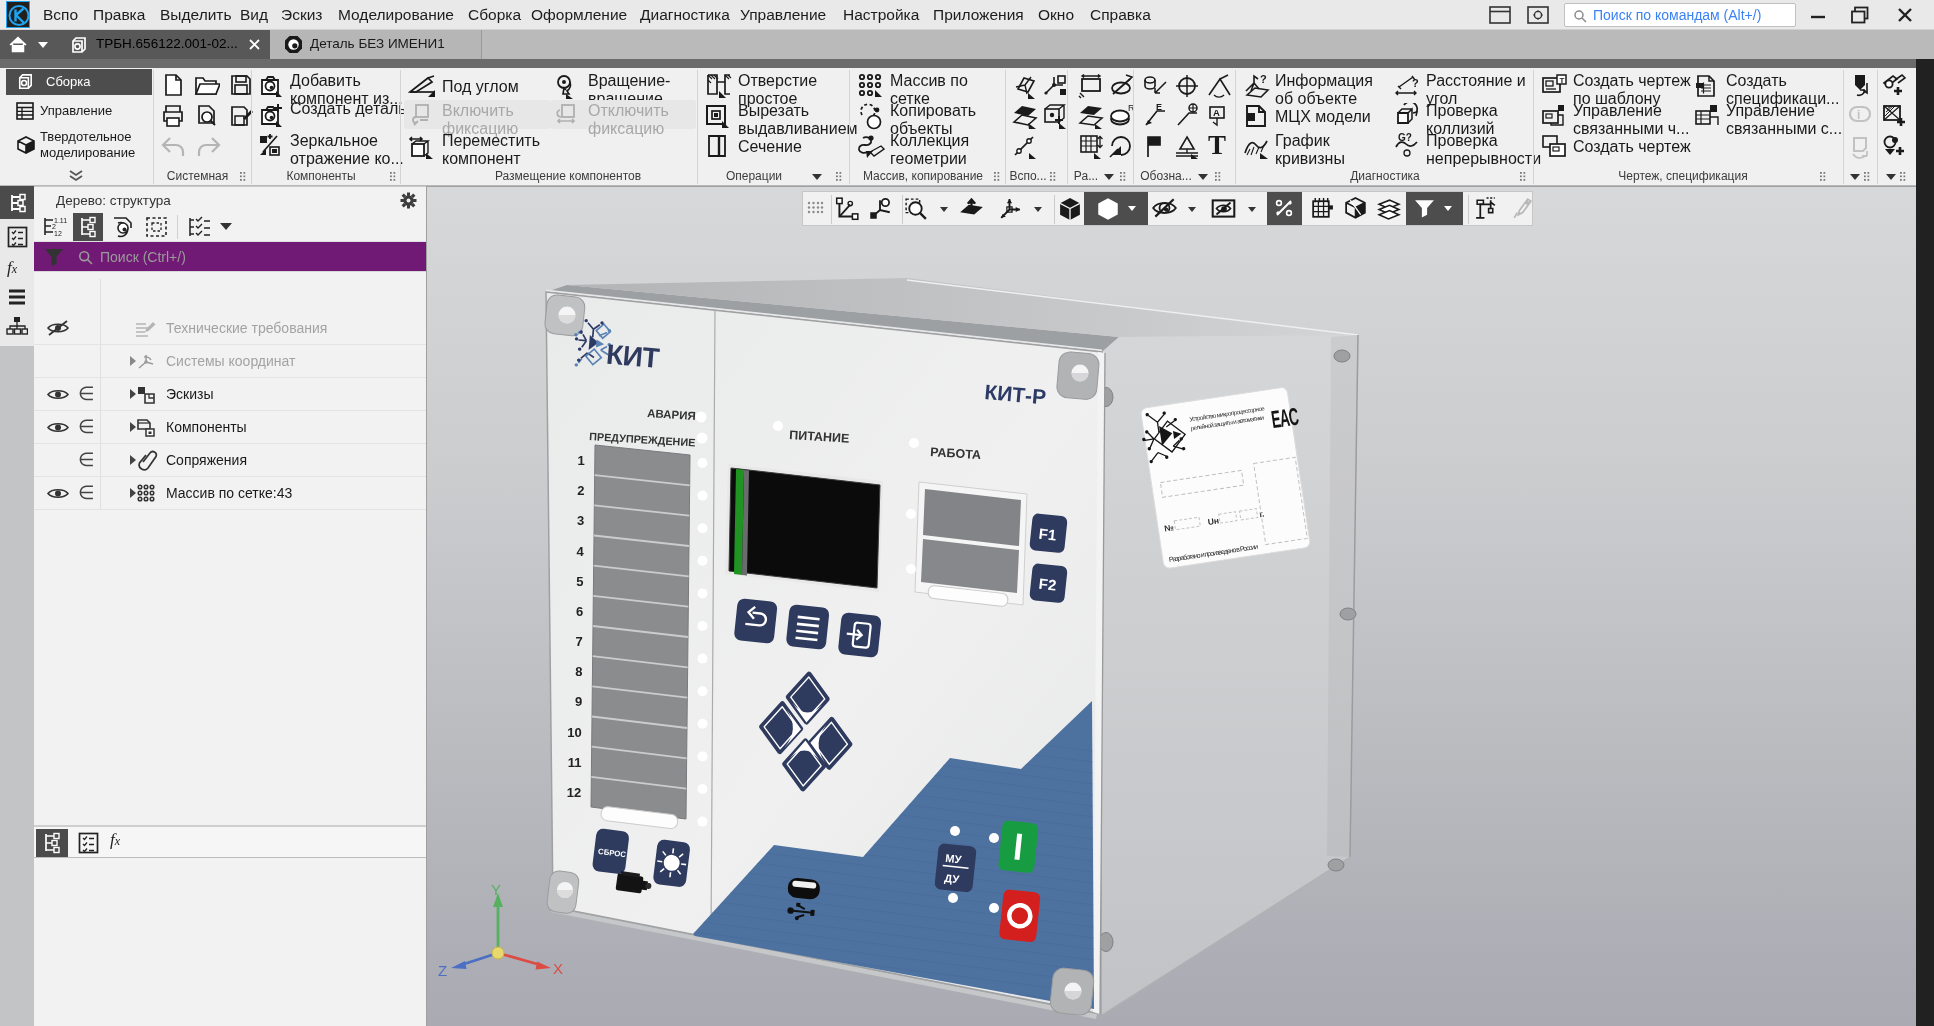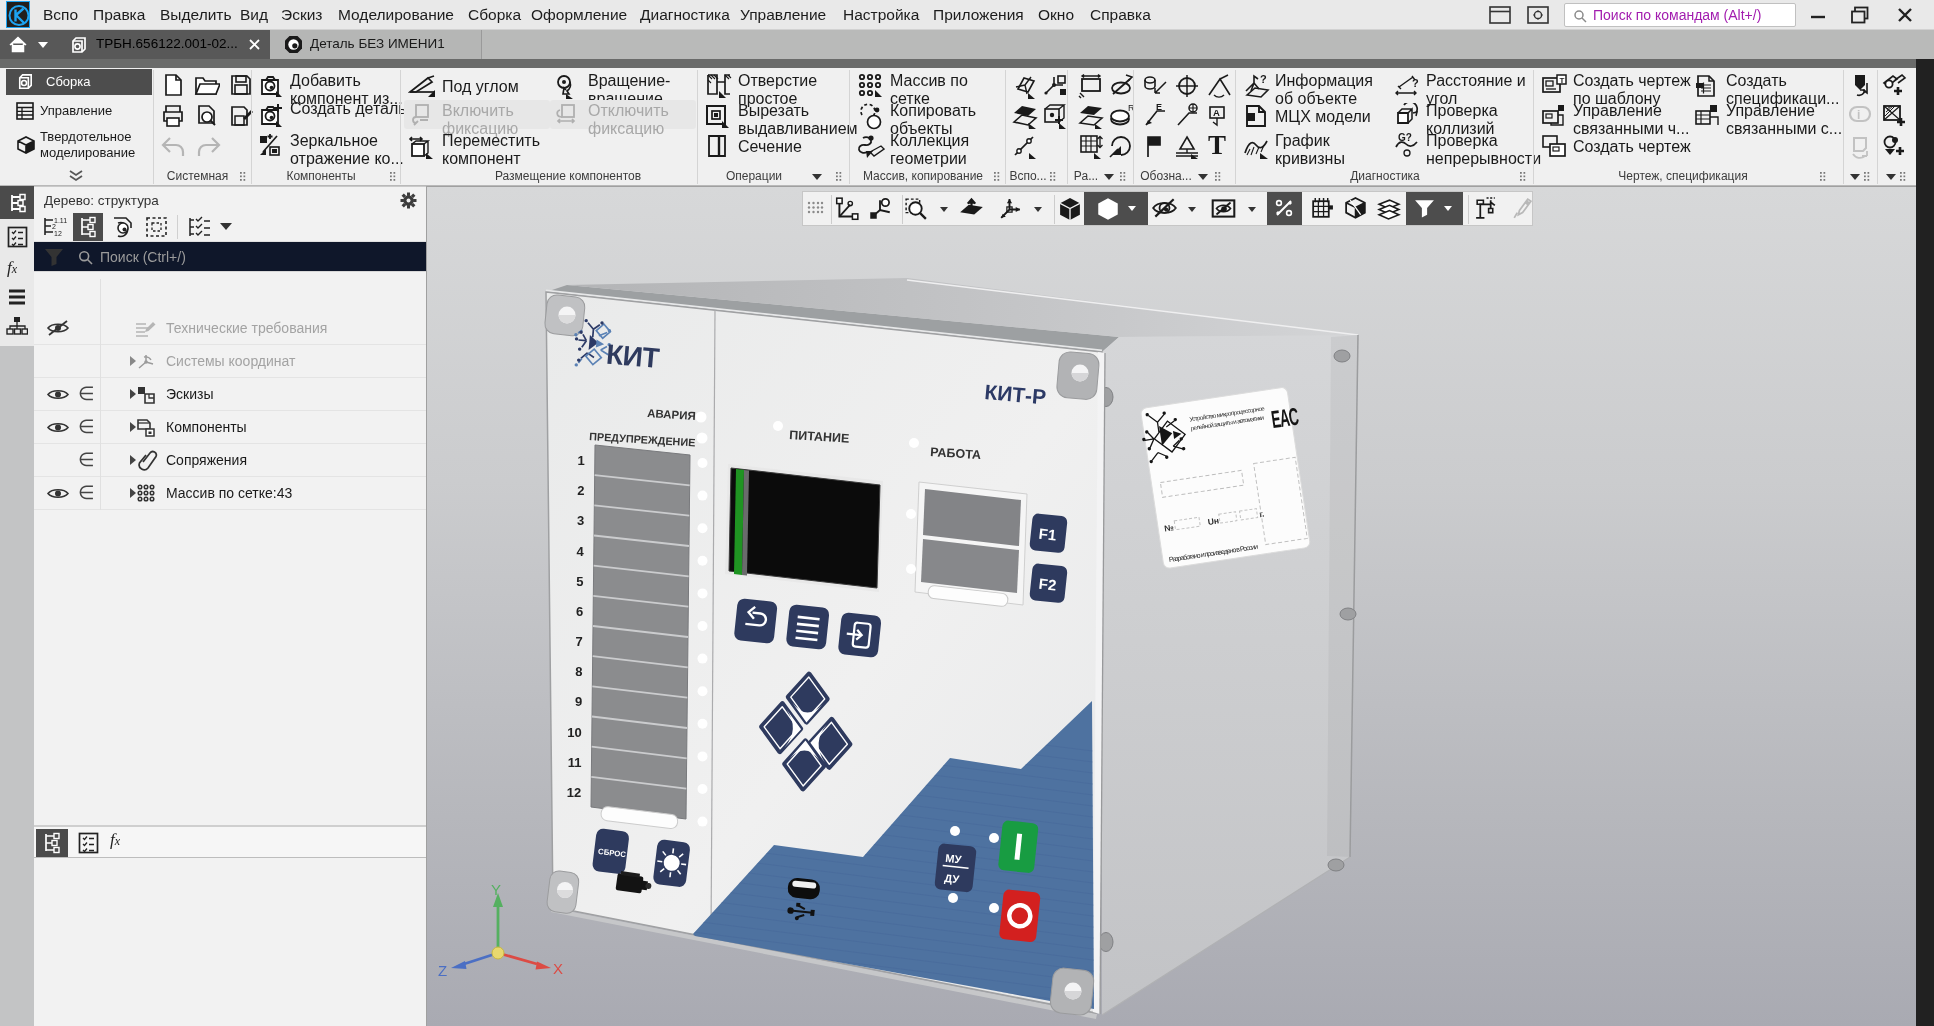--- a/index.html
+++ b/index.html
@@ -28,21 +28,21 @@
 
 .mrow{position:absolute;left:0;width:152px;font-size:13px;color:#1a1a1a}
 #mact{background:#4d4d4d;color:#fff}
 
 #lstrip{left:0;top:186px;width:34px;height:840px;background:#c3c4c5}
 #lstriptop{left:0;top:186px;width:34px;height:160px;background:#e9e9e9}
 
 #tree{left:34px;top:186px;width:392px;height:840px;background:#f2f2f2;border-top:1px solid #c9c9c9}
 #treehead{position:absolute;left:0;top:0;width:392px;height:27px;font-size:13.5px;color:#333;line-height:27px}
 #treetools{position:absolute;left:0;top:26px;width:392px;height:28px}
-#treesearch{position:absolute;left:0;top:54px;width:392px;height:31px;background:#0f172a;border-top:1px solid #e0e0e0;border-bottom:1px solid #d8d8d8}
+#treesearch{position:absolute;left:0;top:54px;width:392px;height:31px;background:#701a75;border-top:1px solid #e0e0e0;border-bottom:1px solid #d8d8d8}
 .trow{position:absolute;left:0;width:392px;height:33px;border-bottom:1px solid #e4e4e4;font-size:14px;color:#1a1a1a}
 .trow .lab{position:absolute;left:132px;top:8px;white-space:nowrap}
 .gray{color:#a3a3a3}
 .exp{position:absolute;left:96px;top:11px;width:0;height:0;border-top:5px solid transparent;border-bottom:5px solid transparent;border-left:6px solid #444}
 .expd{position:absolute;left:86px;top:13px;width:0;height:0;border-left:5px solid transparent;border-right:5px solid transparent;border-top:6px solid #444}
 
 #btmtabs{position:absolute;left:0;top:638px;width:392px;height:33px;background:#f6f6f6;border-top:2px solid #cfcfcf;border-bottom:1px solid #bdbdbd}
 
 #viewport{left:426px;top:186px;width:1490px;height:840px;background:linear-gradient(180deg,#d7d8d9 0%,#cbccce 35%,#b6b7bc 75%,#a9aab2 100%);border-left:1px solid #a0a0a0;border-top:1px solid #a0a0a0}
 #rstrip{left:1916px;top:59px;width:18px;height:967px;background:#212121}
@@ -84,21 +84,21 @@
   <svg class="abs" style="left:1527px;top:6px" width="22" height="18" viewBox="0 0 22 18">
       <rect x="1" y="1" width="20" height="16" fill="none" stroke="#333" stroke-width="1.6"></rect>
       <circle cx="11" cy="9" r="3.6" fill="none" stroke="#333" stroke-width="1.4"></circle>
       <path d="M11 4.2v2M11 11.8v2M6.2 9h2M13.8 9h2" stroke="#333" stroke-width="1.2"></path>
     </svg>
   <div class="abs" style="left:1564px;top:3px;width:232px;height:24px;background:#fff;border:1px solid #c0c0c0;border-radius:2px">
     <svg class="abs" style="left:8px;top:5px" width="14" height="14" viewBox="0 0 14 14">
         <circle cx="6" cy="6" r="4" fill="none" stroke="#8a8a8a" stroke-width="1.5"></circle>
         <line x1="9" y1="9" x2="13" y2="13" stroke="#8a8a8a" stroke-width="1.5"></line>
       </svg>
-    <div class="abs" style="left:28px;top:3px;font-size:14px;color:#a21caf">Поиск по командам (Alt+/)</div>
+    <div class="abs" style="left:28px;top:3px;font-size:14px;color:#3b82f6">Поиск по командам (Alt+/)</div>
   </div>
   <svg class="abs" style="left:1808px;top:5px" width="20" height="20" viewBox="0 0 20 20">
       <line x1="3" y1="12" x2="17" y2="12" stroke="#222" stroke-width="2.4"></line>
     </svg>
   <svg class="abs" style="left:1850px;top:5px" width="20" height="20" viewBox="0 0 20 20">
       <rect x="5" y="2.5" width="12.5" height="11" fill="none" stroke="#222" stroke-width="1.8"></rect>
       <rect x="2" y="6.5" width="12.5" height="11" fill="#e9e9e9" stroke="#222" stroke-width="1.8"></rect>
     </svg>
   <svg class="abs" style="left:1896px;top:6px" width="18" height="18" viewBox="0 0 18 18">
       <path d="M3 3 L15 15 M15 3 L3 15" stroke="#222" stroke-width="2.4"></path>
@@ -595,21 +595,21 @@
   <svg class="abs" style="left:6px;top:130px" width="22" height="20" viewBox="0 0 22 20">
       <rect x="8" y="1" width="6" height="5" fill="#222"></rect>
       <rect x="1" y="13" width="6" height="5" fill="none" stroke="#222" stroke-width="1.4"></rect>
       <rect x="8.5" y="13" width="6" height="5" fill="none" stroke="#222" stroke-width="1.4"></rect>
       <rect x="16" y="13" width="5.5" height="5" fill="none" stroke="#222" stroke-width="1.4"></rect>
       <path d="M11 6 v4 M4 13 v-3 h15 v3 M11 10 v3" stroke="#222" stroke-width="1.3" fill="none"></path>
     </svg>
 </div>
 <div class="abs" id="tree">
   <div id="treehead">
-    <span style="margin-left:10px">Дерево: структура</span>
+    <span style="margin-left:22px">Дерево: структура</span>
     <svg class="abs" style="left:366px;top:5px" width="17" height="17" viewBox="0 0 17 17">
         <circle cx="8.5" cy="8.5" r="5.2" fill="#3c3c3c"></circle>
         <circle cx="8.5" cy="8.5" r="2" fill="#f2f2f2"></circle>
         <g fill="#3c3c3c">
           <rect x="7" y="0.5" width="3" height="3.4"></rect>
           <rect x="7" y="13.1" width="3" height="3.4"></rect>
           <rect x="0.5" y="7" width="3.4" height="3"></rect>
           <rect x="13.1" y="7" width="3.4" height="3"></rect>
           <rect x="2.2" y="2.2" width="3.2" height="3.2" transform="rotate(45 3.8 3.8)"></rect>
           <rect x="11.6" y="11.6" width="3.2" height="3.2" transform="rotate(45 13.2 13.2)"></rect>

